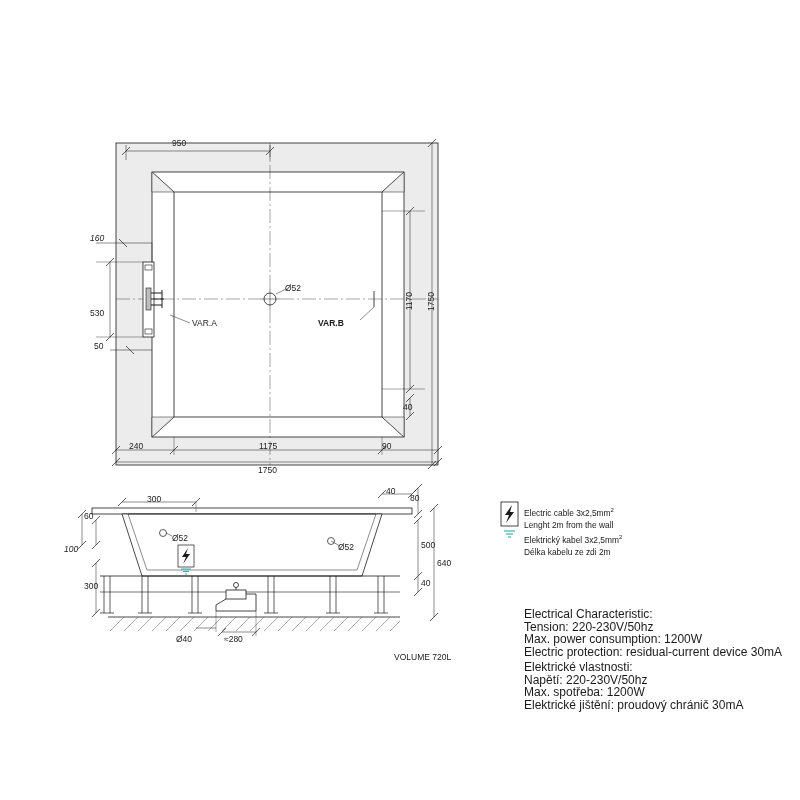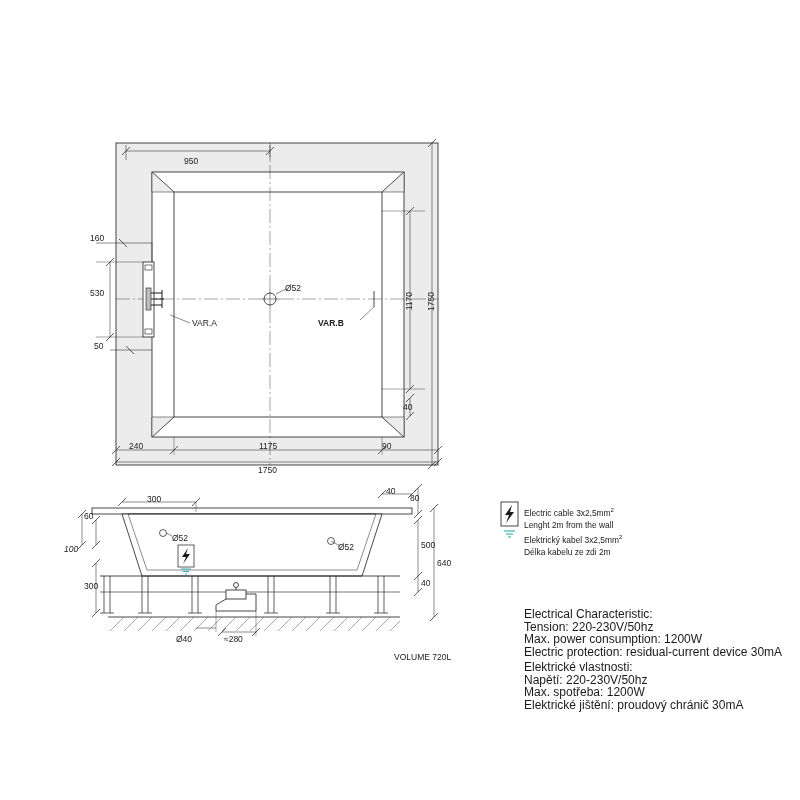--- a/index.html
+++ b/index.html
@@ -254,23 +254,23 @@
 
   <g>
     <rect x="501" y="502" width="17" height="24" fill="#ffffff" stroke="#1a1a1a" stroke-width="0.8"></rect>
     <path d="M512,505 L505,515 L509,515 L506,523 L514,512 L510,512 Z" fill="#1a1a1a"></path>
     <path d="M504,531 h11 M506,534 h7 M508,537 h3" stroke="#18a5a5" stroke-width="1" fill="none"></path>
   </g>
 </svg>
 
 <div>
 
-  <div class="txt dim" style="left:184px; top:138px;margin-top:18px;">950</div>
-  <div class="txt dim" style="left:90px; top:233px;">160</div>
-  <div class="txt dim" style="left:90px; top:288px;">530</div>
+  <div class="txt dim" style="left:172px; top:138px;">950</div>
+  <div class="txt dim" style="left:90px; top:233px;font-style:italic;">160</div>
+  <div class="txt dim" style="left:90px; top:308px;">530</div>
   <div class="txt dim" style="left:94px; top:341px;">50</div>
   <div class="txt dim" style="left:285px; top:283px;">Ø52</div>
   <div class="txt dim" style="left:192px; top:318px;">VAR.A</div>
   <div class="txt dim" style="left:318px; top:318px;font-weight:bold;">VAR.B</div>
   <div class="txt dim" style="left:404px; top:292px; writing-mode:vertical-rl; transform:rotate(180deg);">1170</div>
   <div class="txt dim" style="left:426px; top:292px; writing-mode:vertical-rl; transform:rotate(180deg);">1750</div>
   <div class="txt dim" style="left:403px; top:402px;">40</div>
   <div class="txt dim" style="left:129px; top:441px;">240</div>
   <div class="txt dim" style="left:259px; top:441px;">1175</div>
   <div class="txt dim" style="left:382px; top:441px;">90</div>

